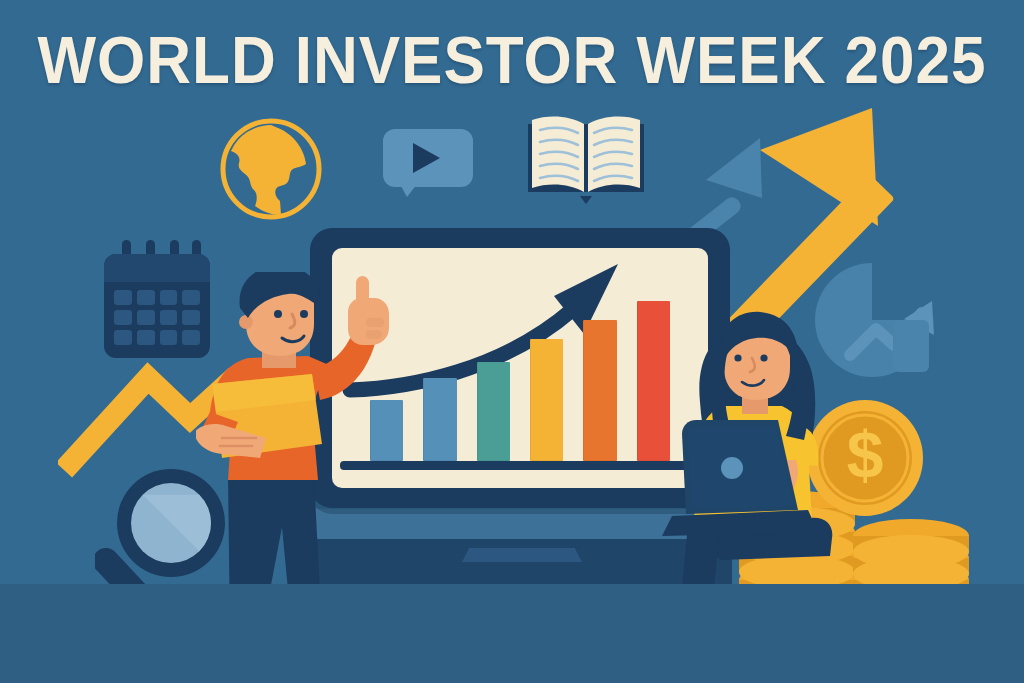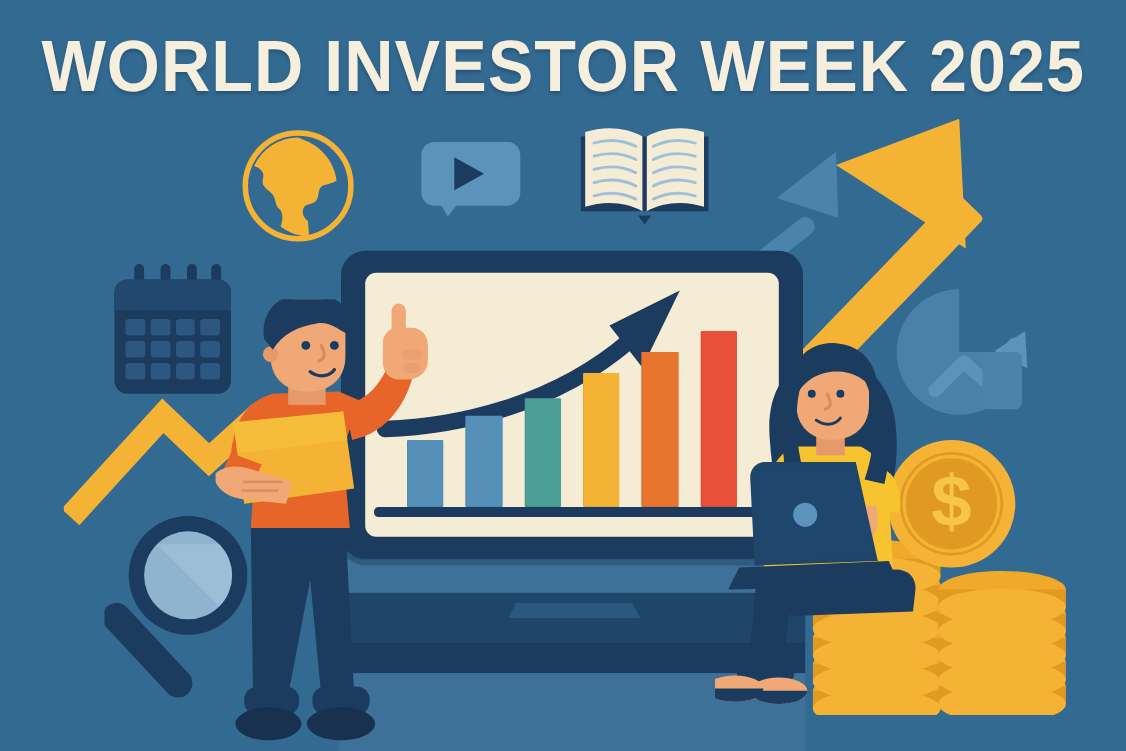--- a/index.html
+++ b/index.html
@@ -4,21 +4,21 @@
 <title>World Investor Week 2025</title>
 <style>
   html,body{margin:0;padding:0;}
   body{
     background:#2f5f83;
     font-family:"Liberation Sans", sans-serif;
   }
   #poster{
     position:relative;
     width:1024px;
-    height:683px;
+    height:584px;
     overflow:hidden;
     background:#336a91;
   }
 
   
   .title{
     position:absolute;
     left:0; top:22px;
     width:1024px;
     text-align:center;

